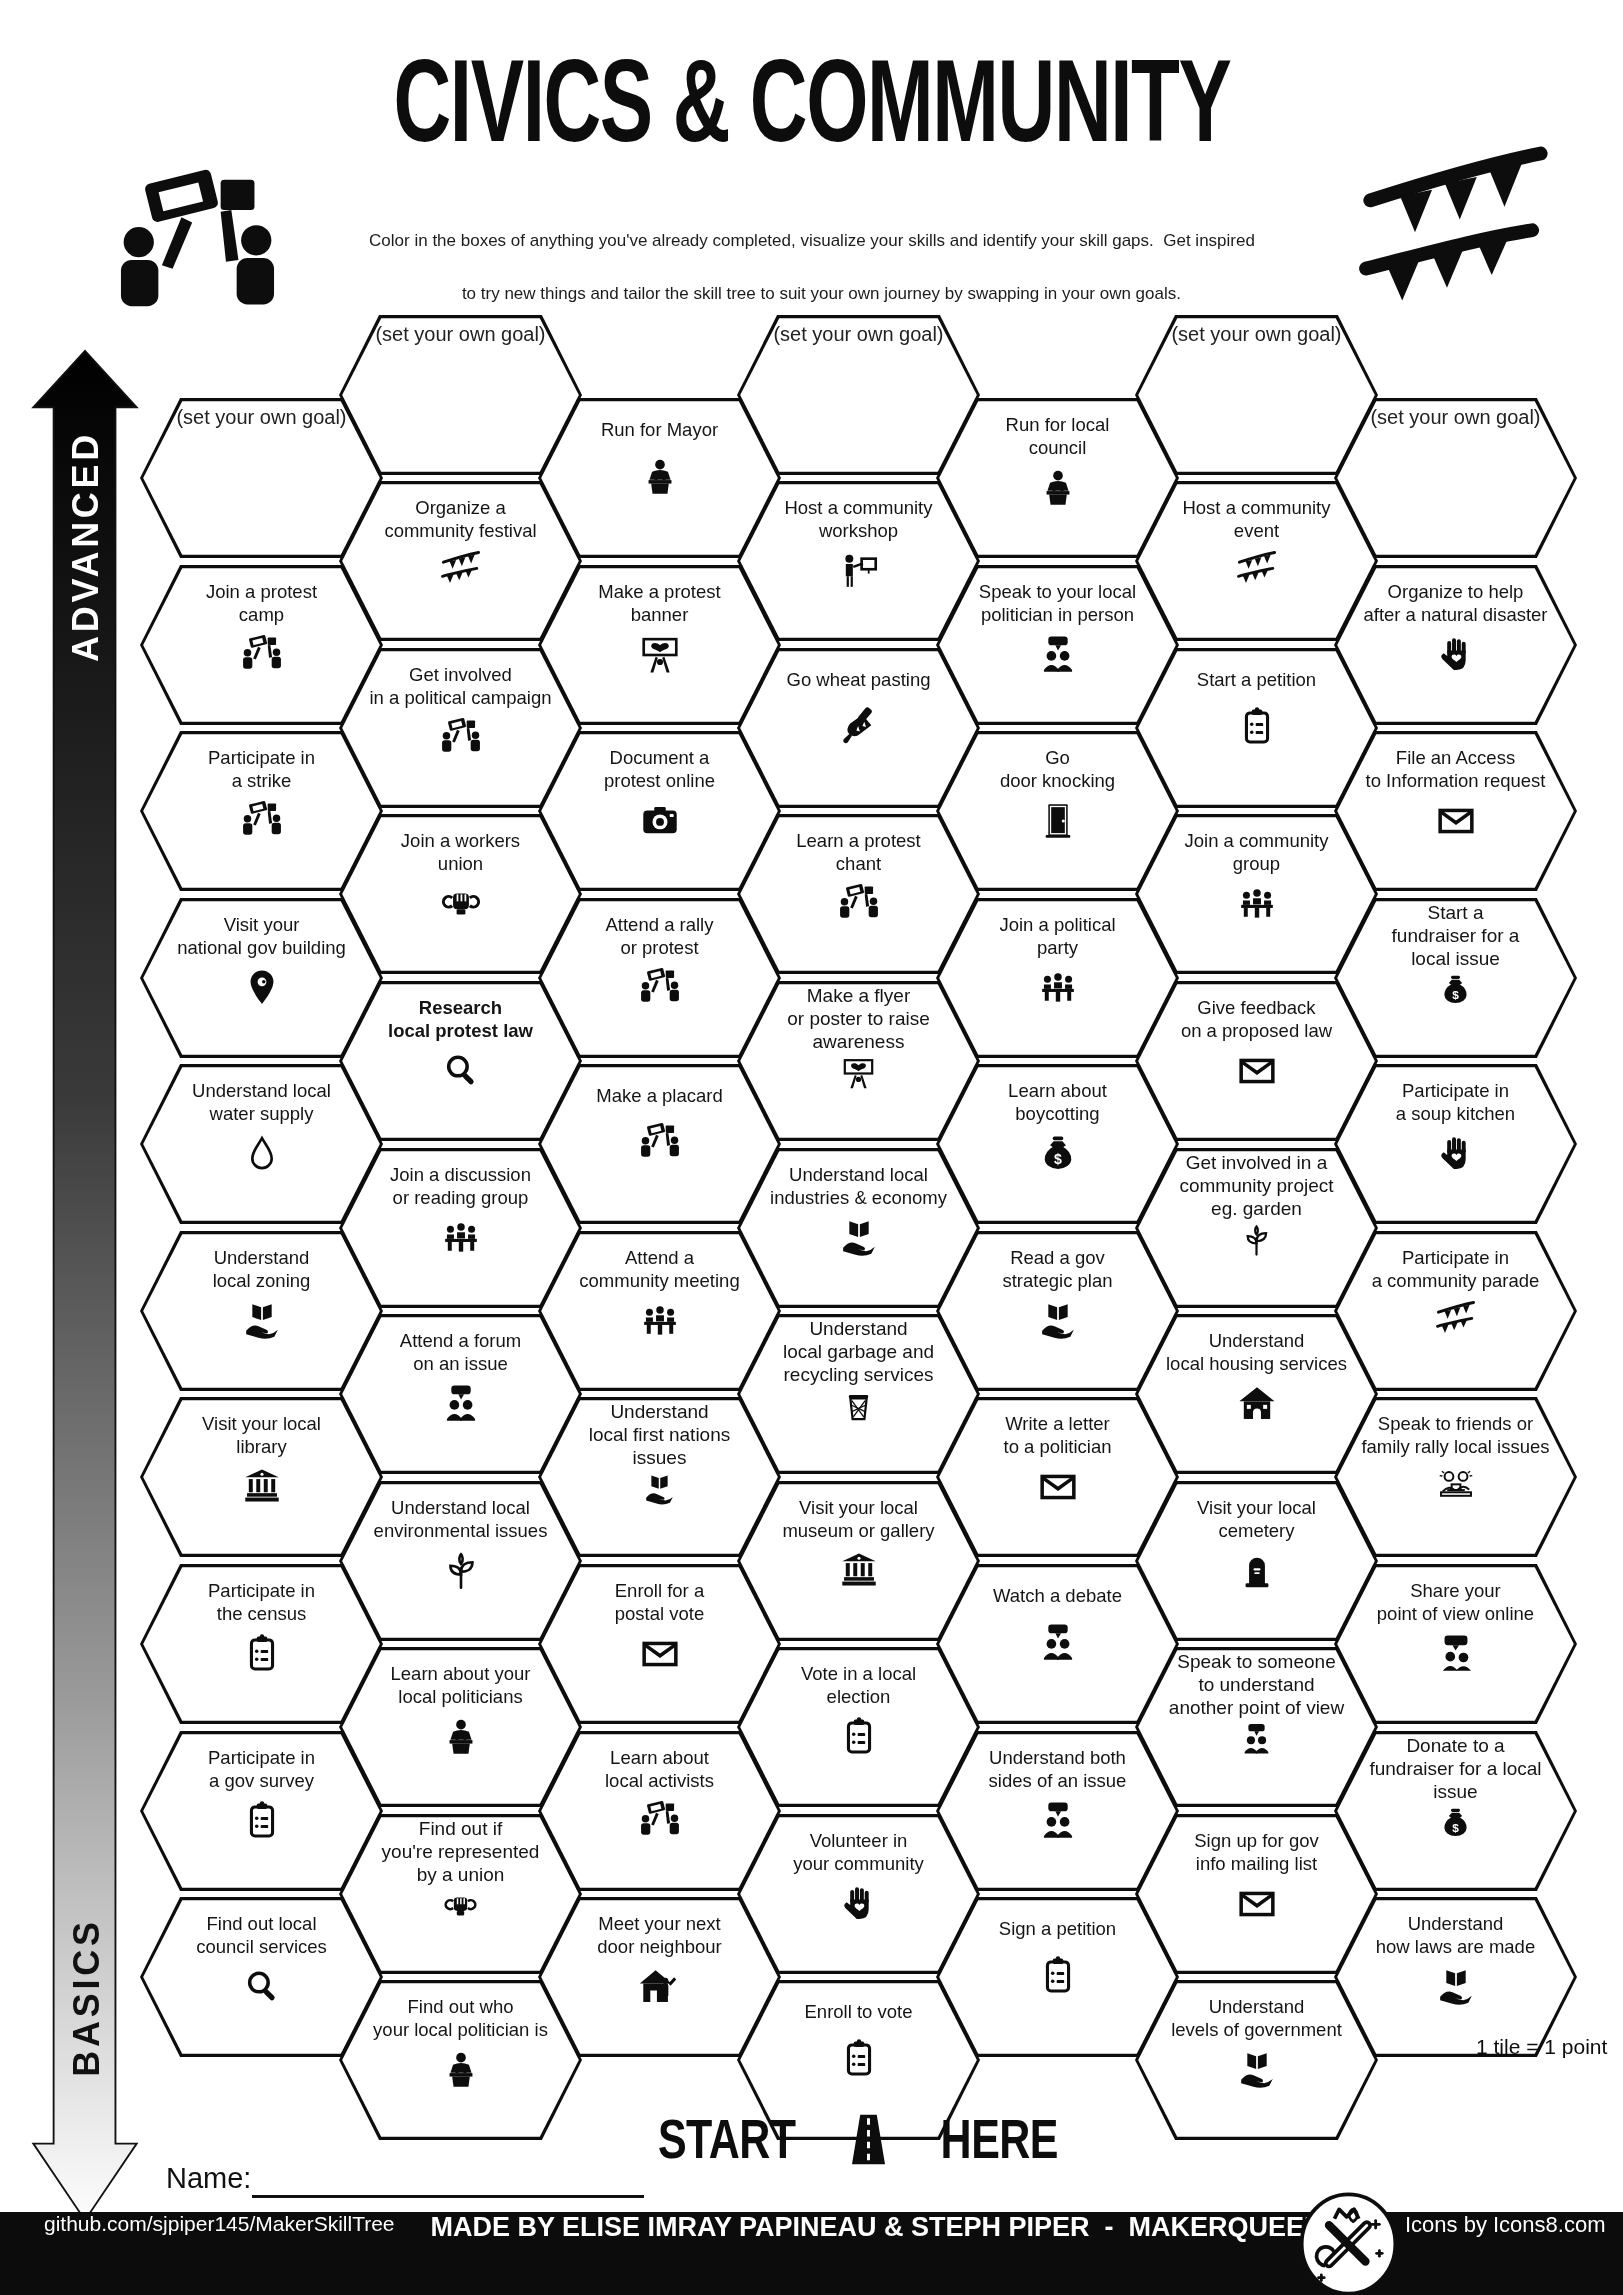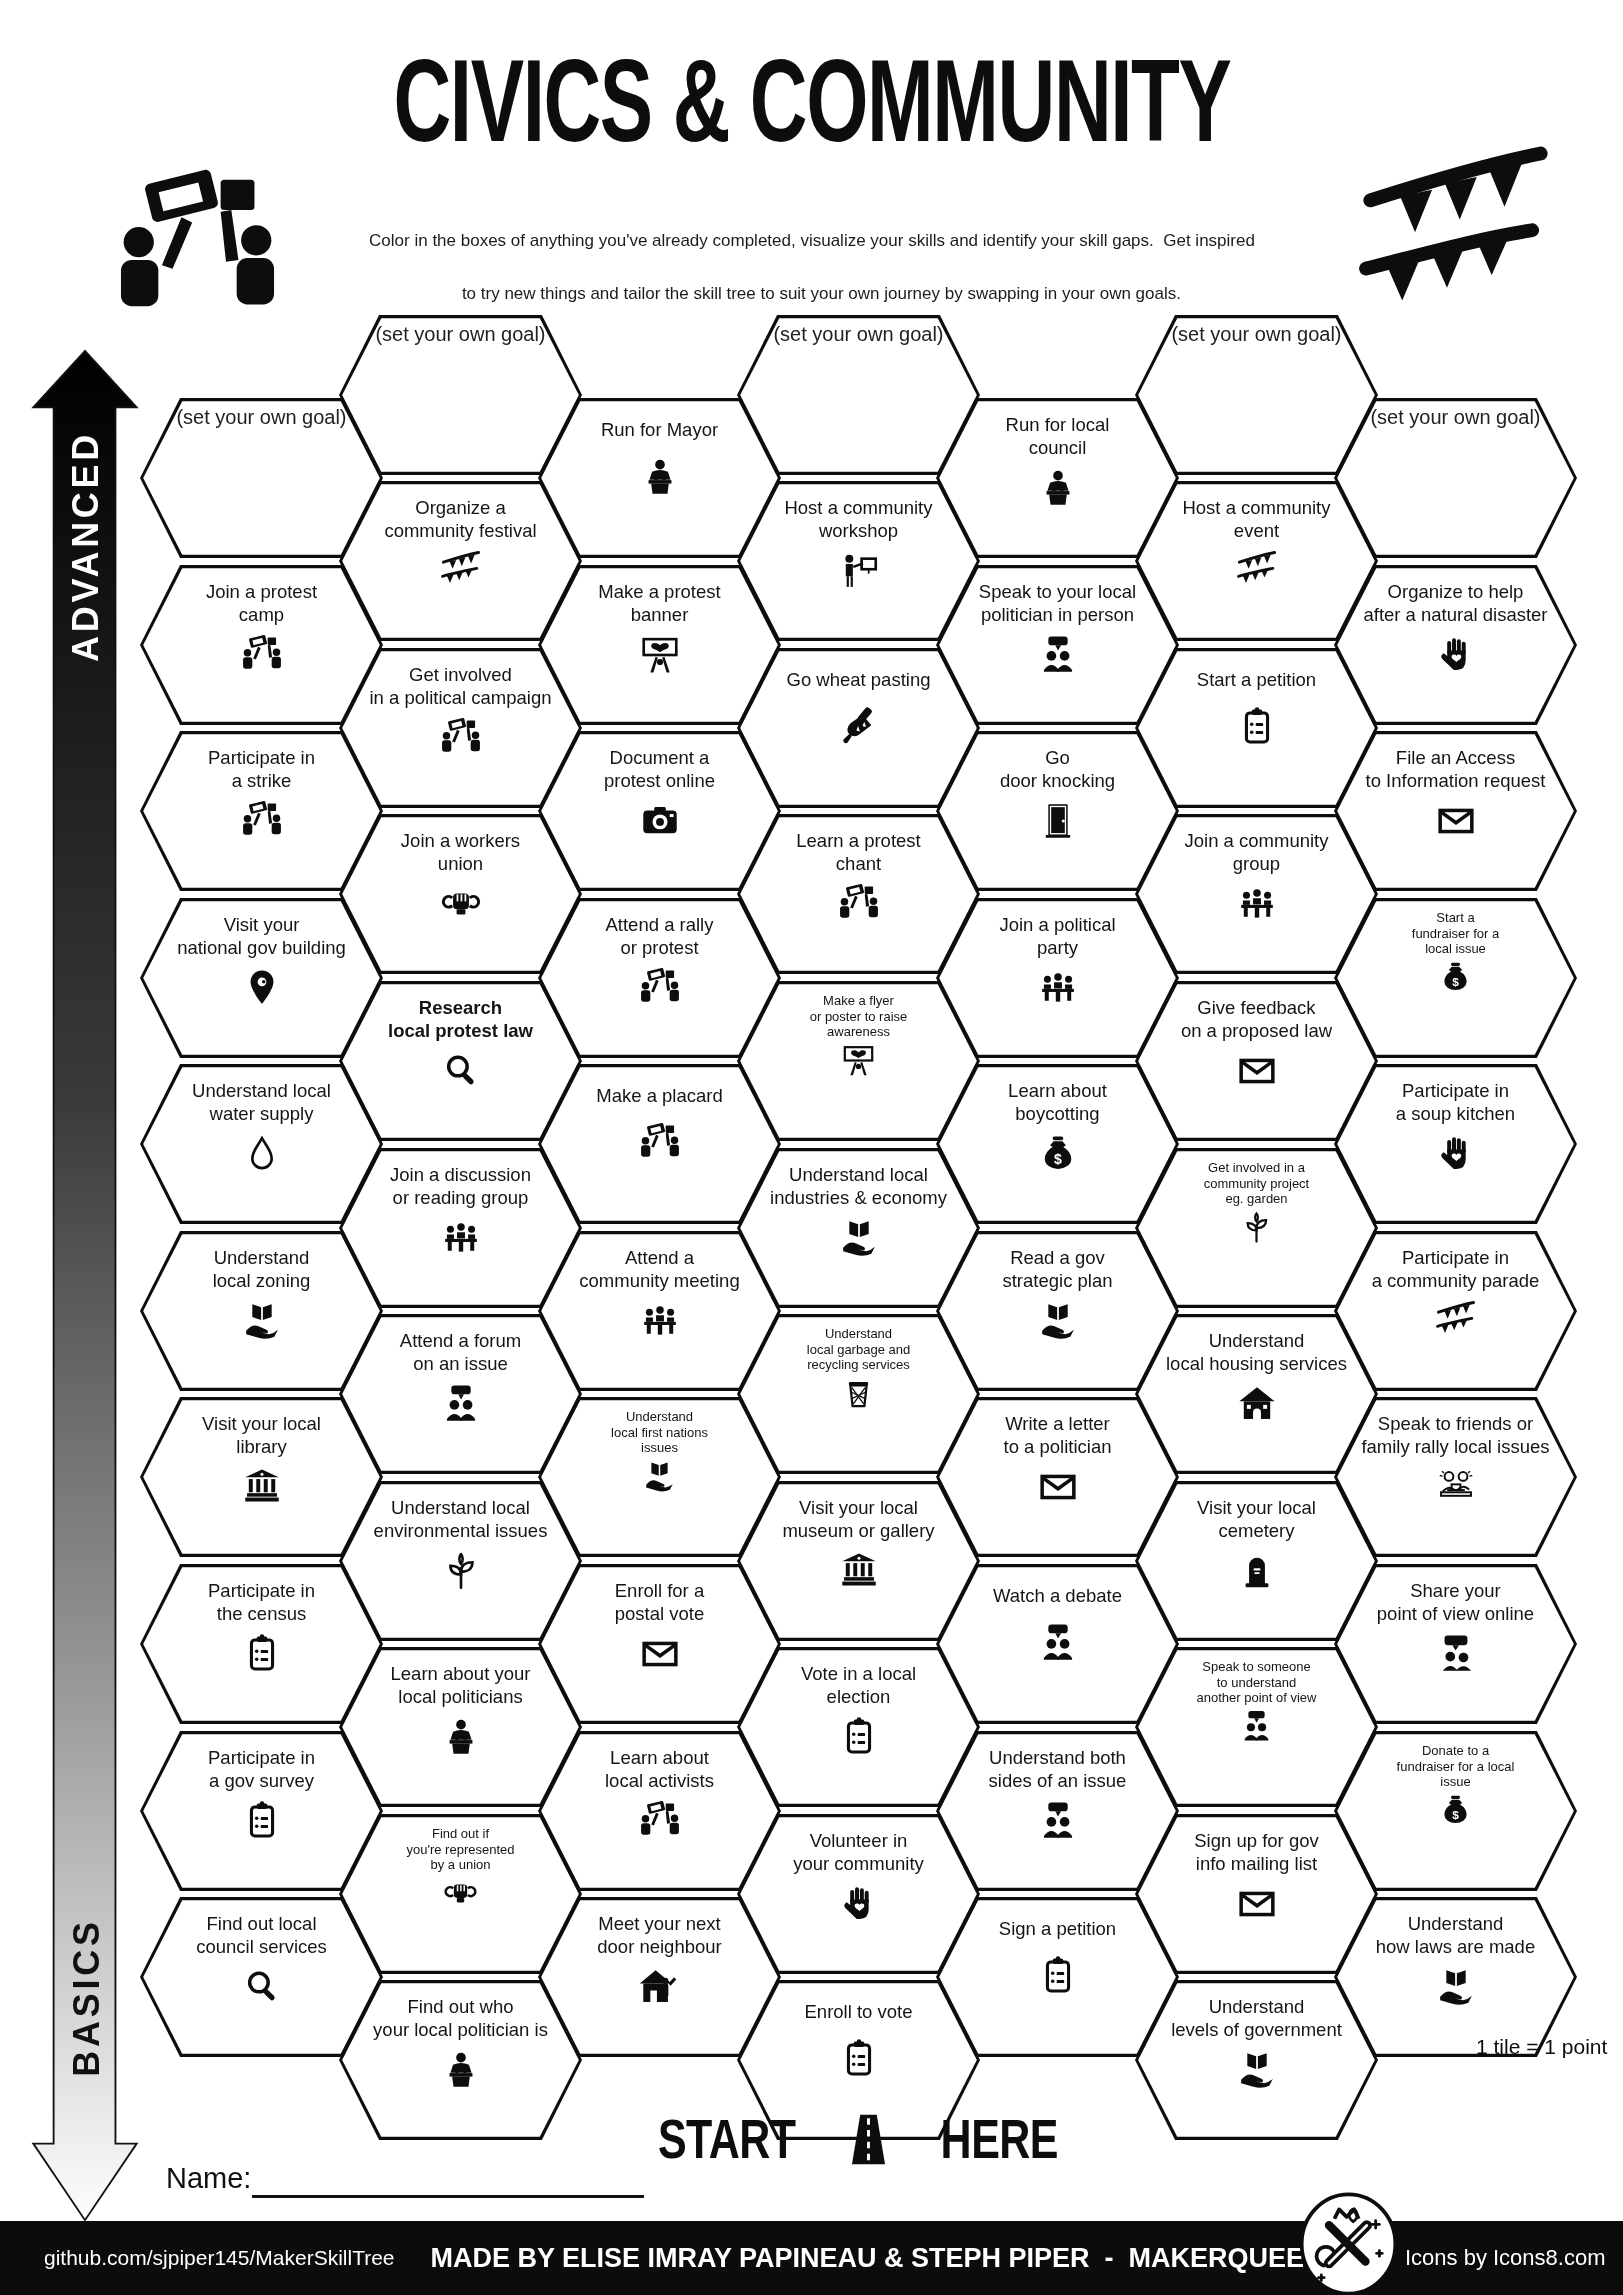--- a/index.html
+++ b/index.html
@@ -32,21 +32,21 @@
   
   .hex{position:absolute;width:243px;height:160px;}
   .hex-outer{position:absolute;inset:0;background:#0d0d0d;
     clip-path:polygon(16.5% 0,83.5% 0,100% 50%,83.5% 100%,16.5% 100%,0 50%);}
   .hex-inner{position:absolute;inset:3.2px;background:#fff;
     clip-path:polygon(16.5% 0,83.5% 0,100% 50%,83.5% 100%,16.5% 100%,0 50%);}
   .hex-content{position:absolute;inset:0;display:flex;flex-direction:column;
     align-items:center;justify-content:flex-start;}
   .hex-label{text-align:center;font-size:18.5px;line-height:1.24;color:#151515;margin-top:15.7px;}
   .hex.lines1 .hex-label{margin-top:21px;}
-  .hex.lines3 .hex-label{margin-top:12px;font-size:13px;line-height:1.2;}
+  .hex.lines3 .hex-label{margin-top:4px;font-size:19px;line-height:1.2;}
   .hex.goal .hex-label{margin-top:6.5px;font-size:20px;color:#222;}
   .hex-icon{margin-top:6.5px;display:flex;align-items:center;justify-content:center;}
   .hex-icon svg{height:44px;width:auto;}
   .hex.lines1 .hex-icon{margin-top:13px;}
   .hex.lines3 .hex-icon{margin-top:1.9px;}
   .hex.lines3 .hex-icon svg{height:37px;}
 
   
   #start-here{position:absolute;left:643px;top:2110px;width:430px;display:flex;
     align-items:center;justify-content:center;gap:25px;}
@@ -62,22 +62,22 @@
   #score-box{position:absolute;right:9.3px;top:2064px;width:193px;height:131px;
     border:4.2px solid #0d0d0d;border-radius:24px;overflow:hidden;display:flex;flex-direction:column;background:#fff;}
   #score-blank{flex:1;}
   #score-band{height:45px;background:#0d0d0d;color:#fff;font-size:24px;font-weight:500;
     display:flex;align-items:center;justify-content:center;}
 
   #maker-badge{position:absolute;left:1297px;top:2192px;width:103px;height:104px;z-index:5;}
   #maker-badge svg{width:100%;height:100%;}
   #license-text{position:absolute;right:12px;top:2221px;font-size:30.5px;font-weight:500;color:#0d0d0d;}
 
-  #footer{position:absolute;left:0;bottom:0;width:100%;height:74px;background:#0c0c0c;
-    display:flex;align-items:center;color:#fff;}
+  #footer{position:absolute;left:0;bottom:0;width:100%;height:83px;background:#0c0c0c;
+    display:flex;color:#fff;}
   #footer-left{margin-left:44px;font-size:21px;}
   #footer-center{flex:1;text-align:center;font-size:27px;font-weight:700;white-space:pre;}
   #footer-right{margin-right:18.5px;font-size:22px;}
 </style>
 </head>
 <body>
 
 <div id="poster">
 
   <div id="page-title">CIVICS &amp; COMMUNITY</div>

